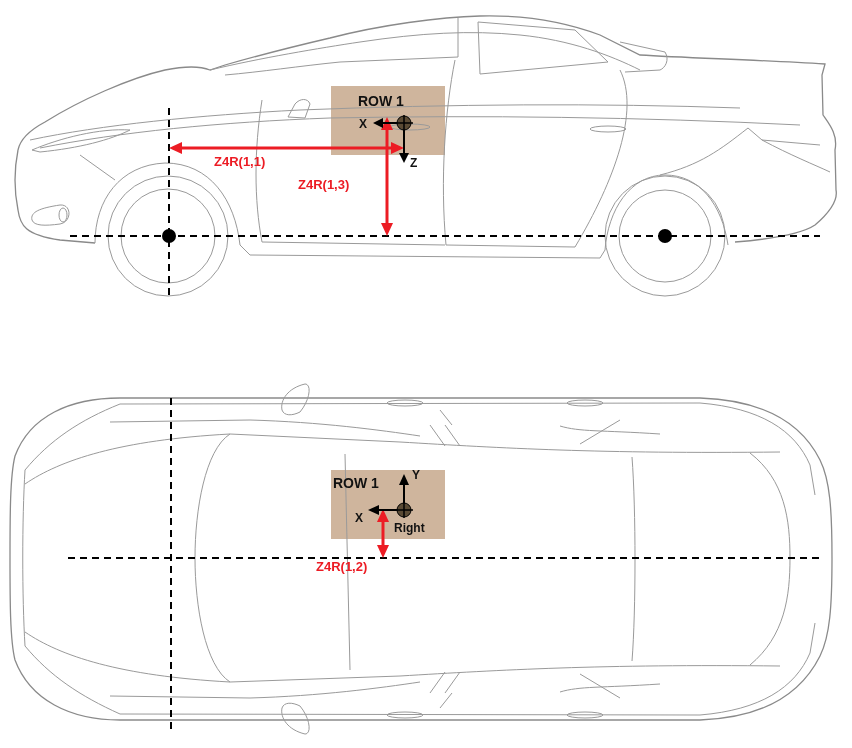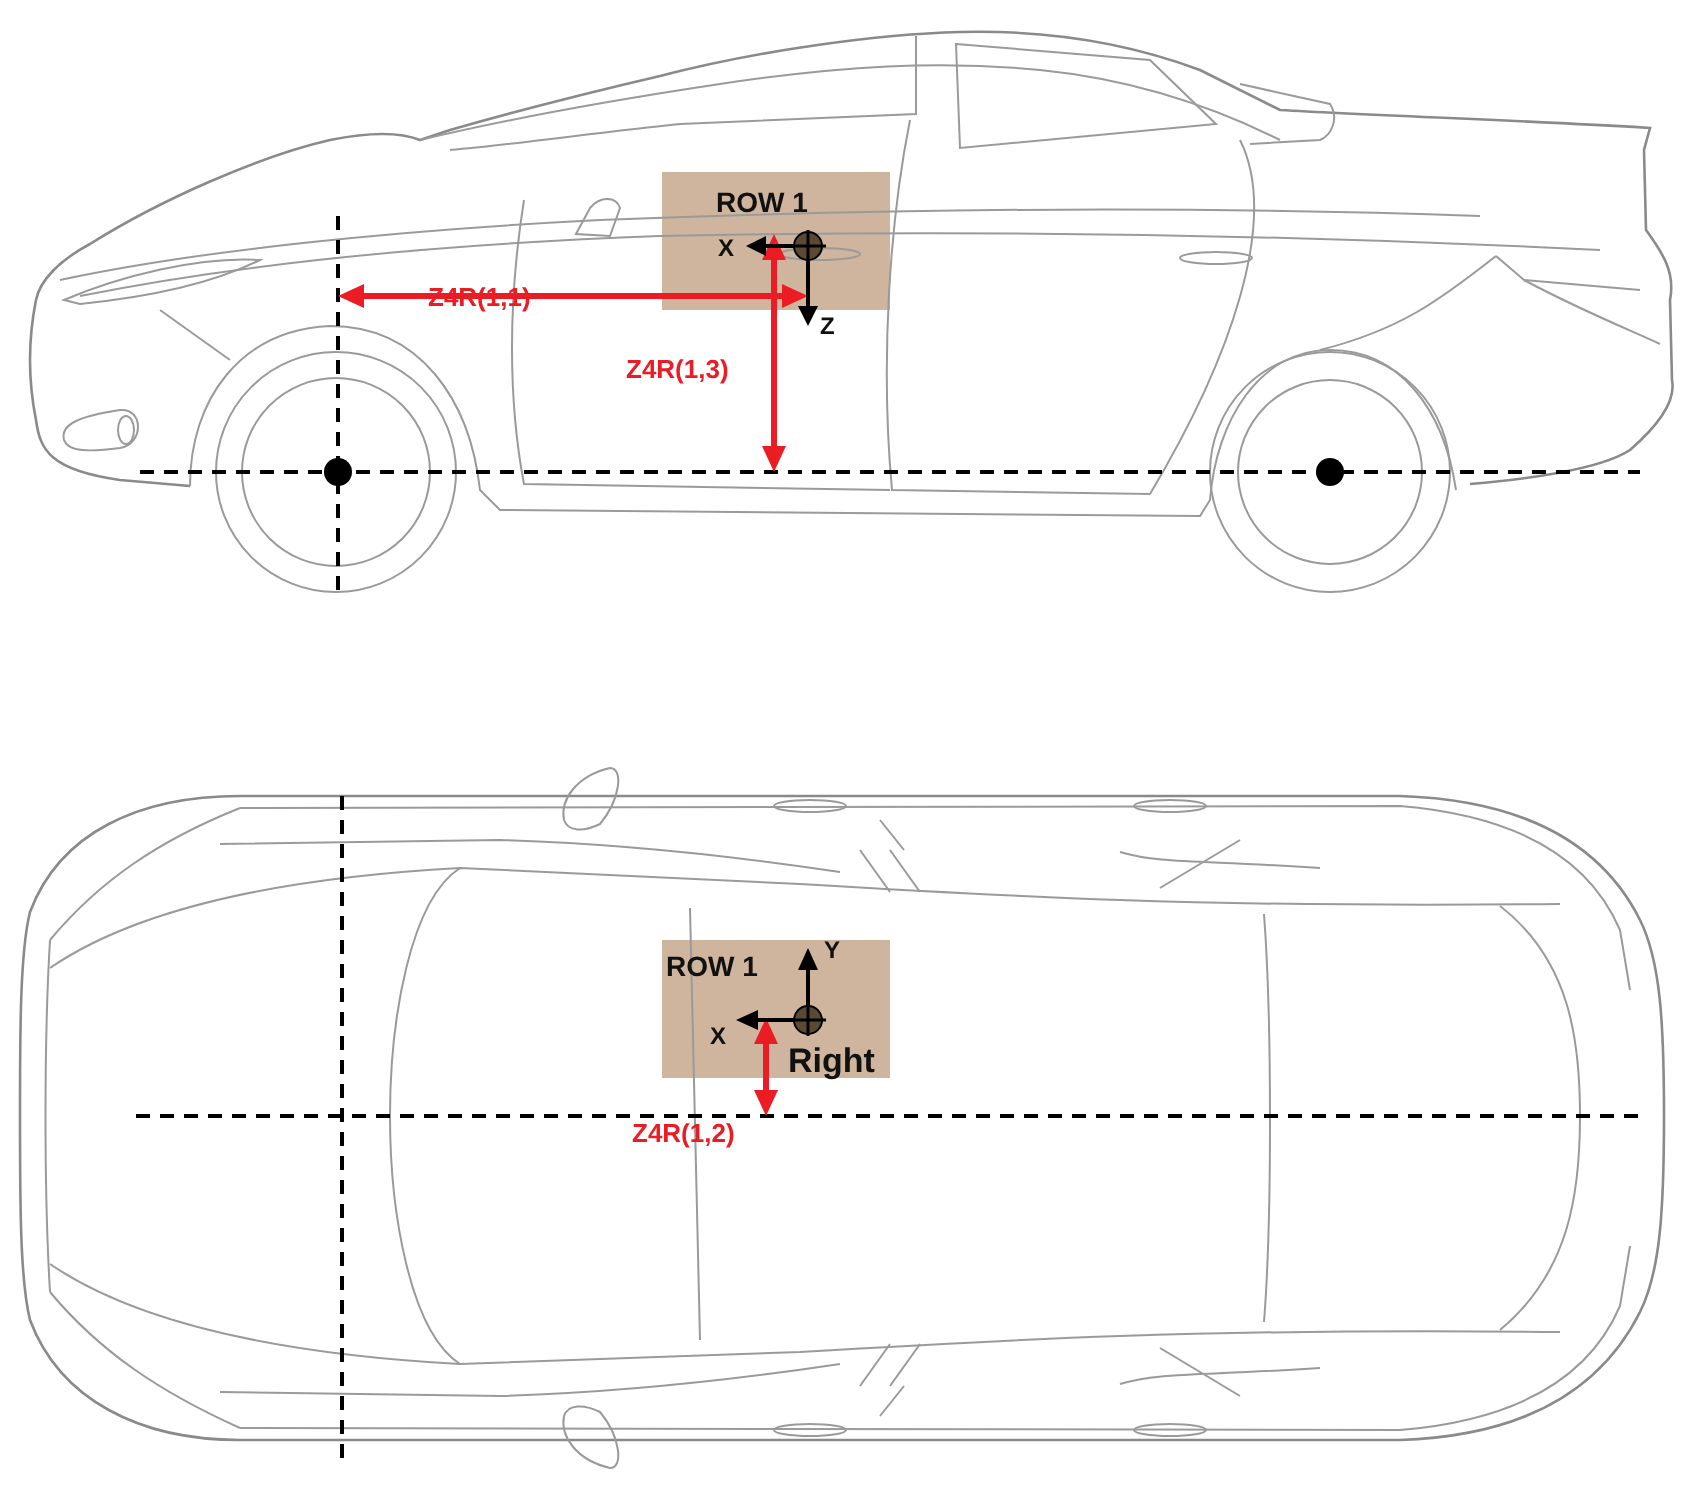--- a/index.html
+++ b/index.html
@@ -91,22 +91,22 @@
       <polygon points="404,163 399,153 409,153" fill="#000"></polygon>
       <circle cx="404" cy="123" r="7" fill="#5a4a34" stroke="#000" stroke-width="1"></circle>
       <line x1="396" y1="123" x2="413" y2="123" stroke="#000" stroke-width="1.5"></line>
       <line x1="404" y1="115" x2="404" y2="131" stroke="#000" stroke-width="1.5"></line>
     </g>
   </svg>
 
   <span class="label label-row" style="left:358px; top:94px;">ROW 1</span>
   <span class="label label-black" style="left:359px; top:118px; font-size:12px;">X</span>
   <span class="label label-black" style="left:410px; top:157px; font-size:12px;">Z</span>
-  <span class="label label-red" style="left:214px; top:142px;">Z4R(1,1)</span>
-  <span class="label label-red" style="left:313px; top:178px;text-align:center;">Z4R(1,3)</span>
+  <span class="label label-red" style="left:214px; top:155px;">Z4R(1,1)</span>
+  <span class="label label-red" style="left:298px; top:178px;text-align:center;">Z4R(1,3)</span>
 </div>
 
 <div id="top-view" class="view">
   <div class="row-box" style="left:331px; top:100px; width:114px; height:69px;"></div>
 
   <svg width="852" height="378" viewBox="0 0 852 378">
 
     <path class="car-line-thick" d="M120,28 L700,28 C760,30 800,50 820,90 C830,110 832,140 832,188 C832,236 830,266 820,286 C800,326 760,348 700,350 L120,350 C70,350 30,330 15,290 C10,270 10,230 10,188 C10,146 10,106 15,86 C30,46 70,28 120,28 Z"></path>
 
     <path class="car-line" d="M120,34 L700,33 C760,38 795,60 810,95 L815,125"></path>
@@ -153,15 +153,15 @@
       <polygon points="404,104 399,115 409,115" fill="#000"></polygon>
       <circle cx="404" cy="140" r="7" fill="#5a4a34" stroke="#000" stroke-width="1"></circle>
       <line x1="396" y1="140" x2="413" y2="140" stroke="#000" stroke-width="1.5"></line>
       <line x1="404" y1="132" x2="404" y2="148" stroke="#000" stroke-width="1.5"></line>
     </g>
   </svg>
 
   <span class="label label-row" style="left:333px; top:106px;">ROW 1</span>
   <span class="label label-black" style="left:412px; top:99px; font-size:12px;">Y</span>
   <span class="label label-black" style="left:355px; top:142px; font-size:12px;">X</span>
-  <span class="label label-black" style="left:394px; top:152px; font-size:17px;">Right</span>
+  <span class="label label-black" style="left:394px; top:152px; font-size:12px;">Right</span>
   <span class="label label-red" style="left:316px; top:170px;margin-top:20px;">Z4R(1,2)</span>
 </div>
 
 </body></html>

